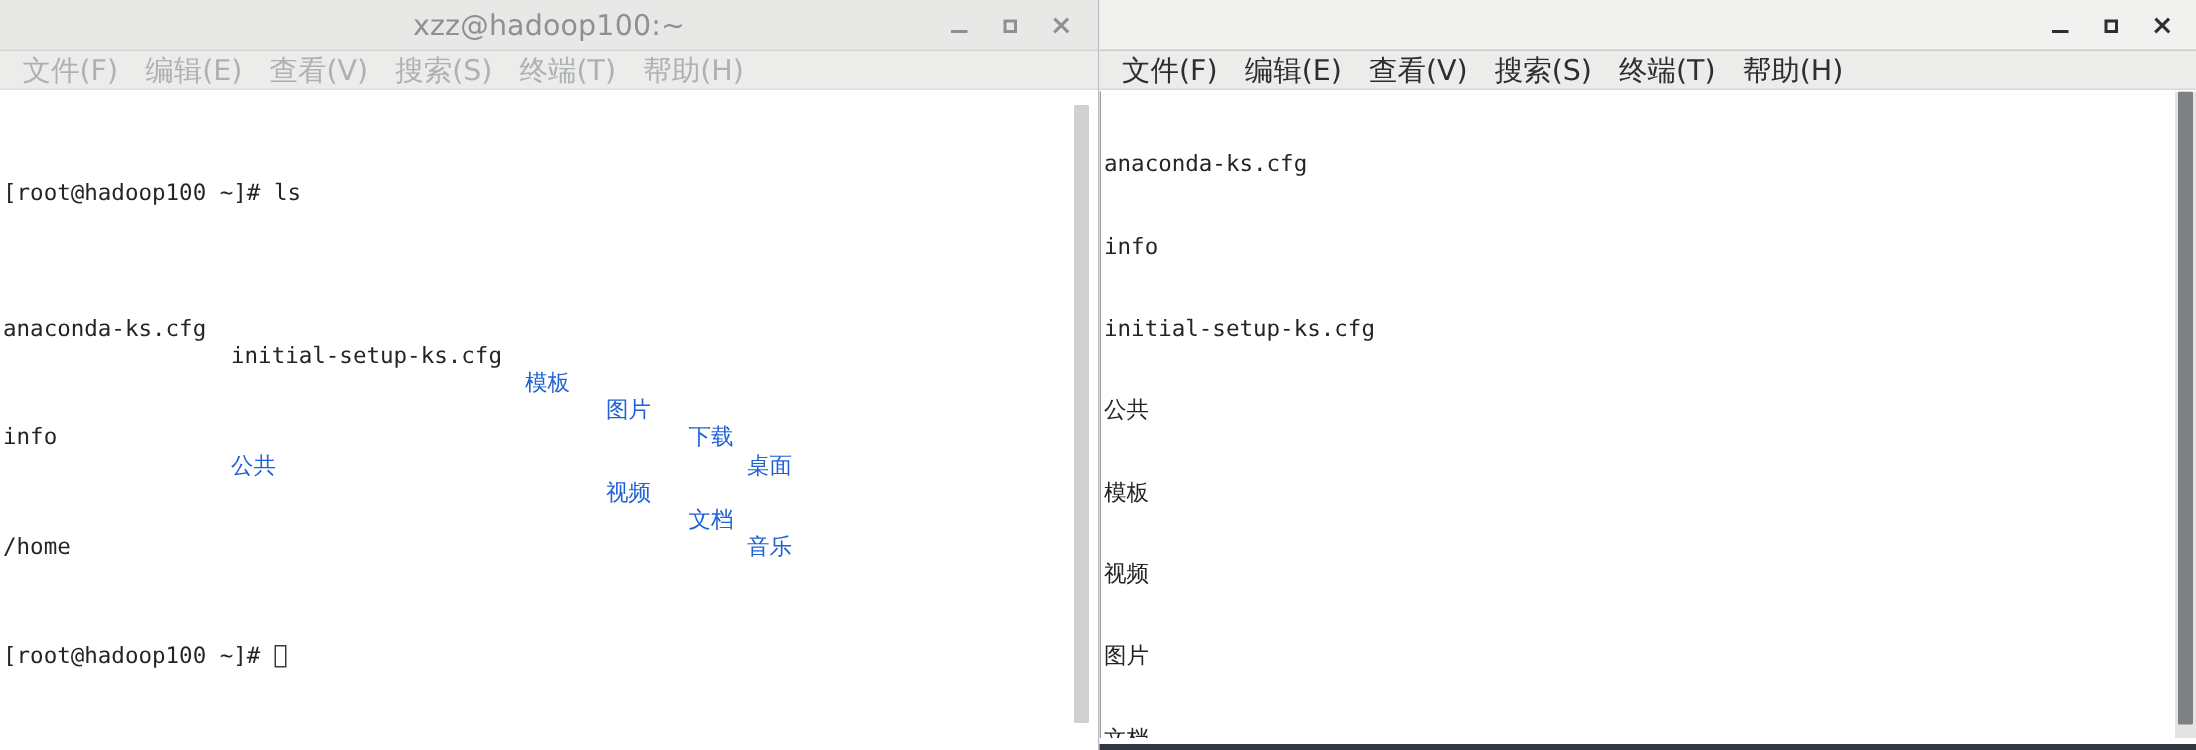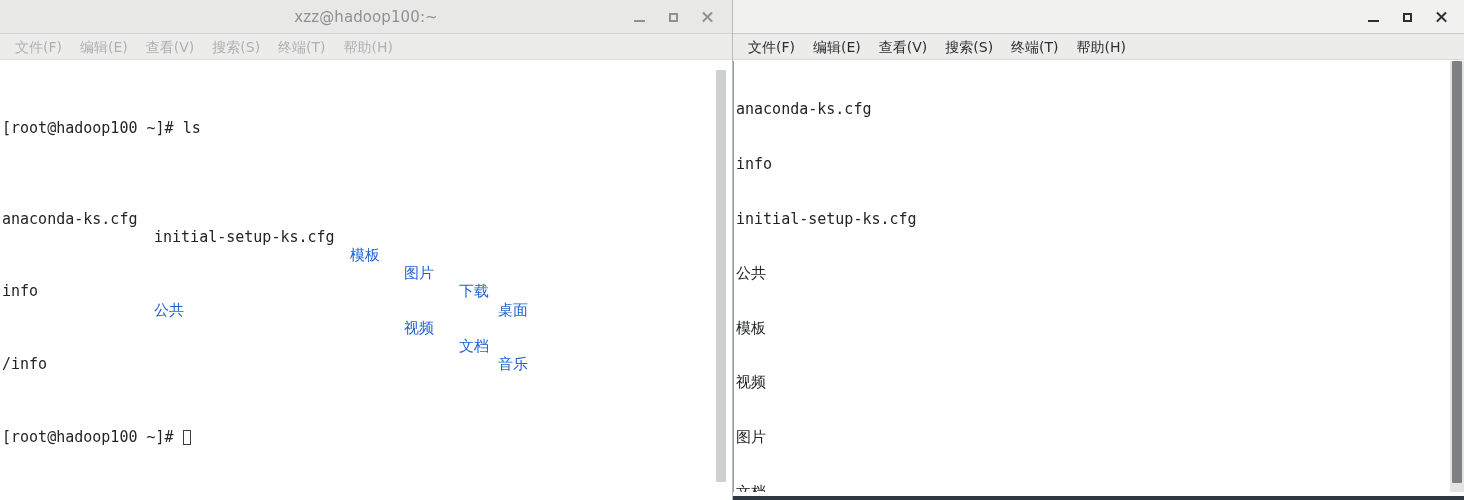--- a/index.html
+++ b/index.html
@@ -31,21 +31,21 @@
     position: relative;
     height: 34px;
     box-sizing: border-box;
     display: flex;
     align-items: center;
     justify-content: center;
     user-select: none;
   }
 
   .title-text {
-    font-size: 15px;
+    font-size: 19px;
     letter-spacing: 0.1px;
     white-space: nowrap;
   }
 
   .win-buttons {
     position: absolute;
     top: 0;
     height: 34px;
     display: flex;
     align-items: center;
@@ -97,21 +97,21 @@
 
   .menubar {
     height: 26px;
     box-sizing: border-box;
     display: flex;
     align-items: center;
     padding-left: 6px;
   }
 
   .menu-item {
-    font-size: 14px;
+    font-size: 19px;
     padding: 0 9px;
     white-space: nowrap;
     line-height: 26px;
   }
 
   .term-area {
     position: relative;
     background: #ffffff;
     overflow: hidden;
   }
@@ -268,21 +268,21 @@
 
         <div class="ls-row">
           <span class="ls-c1">info</span>
           <span class="ls-c2 dirblue">公共</span>
           <span class="ls-c4 dirblue">视频</span>
           <span class="ls-c5 dirblue">文档</span>
           <span class="ls-c6 dirblue">音乐</span>
         </div>
 
 
-        <div class="line">/info</div>
+        <div class="line">/home</div>
 
         <div class="line"><span>[root@hadoop100 ~]# </span><span class="cursor"></span></div>
 
       </div>
 
       <div class="scrollbar">
         <div class="scroll-thumb" style="top:2%; height:94%;"></div>
       </div>
     </div>
   </div>

